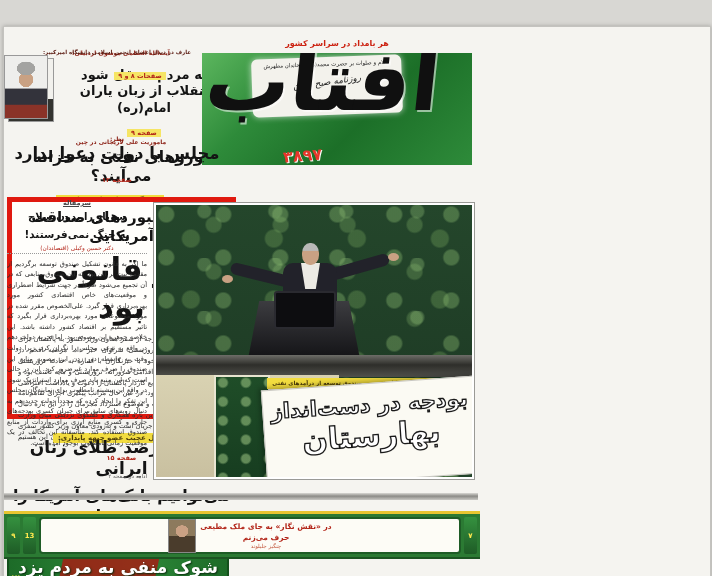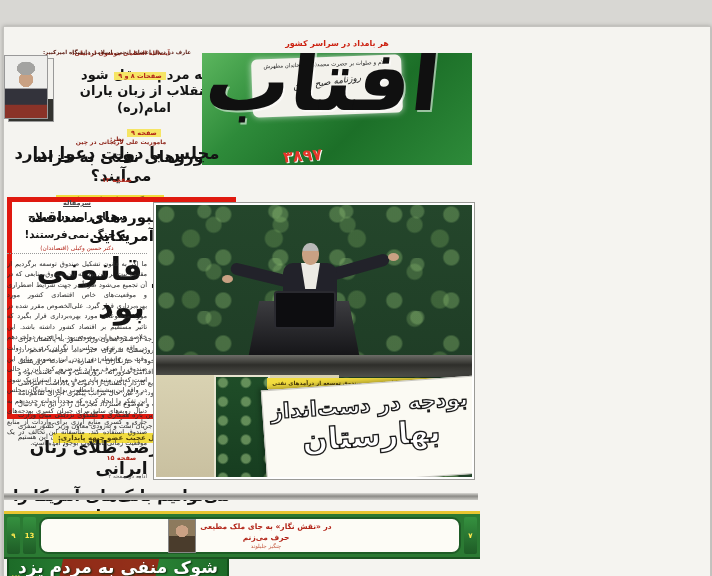--- a/index.html
+++ b/index.html
@@ -178,21 +178,21 @@
       <div class="center" style="font-size:6.5px;color:#444;font-weight:bold;text-decoration:underline;">سرمقاله</div>
       <div class="center hl" style="font-size:10px;margin-top:4px;">سرباز را بدون سلاح</div>
       <div class="center hl" style="font-size:10.5px;margin-top:4px;">به جنگ نمی‌فرستند!</div>
       <div class="center" style="font-size:5.8px;color:#b3261a;margin-top:4px;border-bottom:1px dotted #999;padding-bottom:2px;">دکتر حسین وکیلی (اقتصاددان)</div>
       <div class="body-txt" style="margin-top:5px;height:212px;font-size:6.6px;">ما اگر به قانون تشکیل صندوق توسعه برگردیم از مقدمه نیت بر این بود که این صندوق منابعی که در آن تجمیع می‌شود صرفاً در جهت شرایط اضطراری و موقعیت‌های خاص اقتصادی کشور مورد بهره‌برداری قرار گیرد. علی‌الخصوص مقرر شده در مورد موضوعاتی مورد بهره‌برداری قرار بگیرد که تاثیر مستقیم بر اقتصاد کشور داشته باشد. این خلاصه جوهره این مصوبه بود. اما تجربه دولت دهم در واقع به نوعی مجلس را نگران کرد. زیرا دولت وقت به واسطه دور زدن این مصوبه منابع این صندوق را صرف موارد غیرضرور کرد. این در حالی است که این منبع باید صرف موارد استراتژیک شود. در واقع این پیشینه نامطلوب برای نمایندگان مجلس این تفکر را ایجاد کرده که مجدداً دولت جدید هم به دنبال رویه‌های سابق برای جبران کسری بودجه‌های جاری و کسری منابع ارزی برای واردات از منابع صندوق استفاده کند. متاسفانه این تخالف در یک موقعیت زمانی نامطلوب بوجود آمده است.</div>
       <div style="font-size:5.5px;color:#555;margin-top:2px;">ادامه در صفحه ۲</div>
     </div>
 
     <div class="bstrip" style="right:230px;left:0px;top:484px;height:48px;">
       <div class="btab">۷</div>
-      <div class="bsec" style="flex:1.45;border-radius:9px;">
+      <div class="bsec" style="flex:1.45;">
         <div>
           <div class="t">در «نقش نگار» به جای ملک مطیعی</div>
           <div class="t">حرف می‌زنم</div>
           <div class="by">چنگیز جلیلوند</div>
         </div>
         <div class="mini-face" style="width:26px;height:32px;flex:none;"></div>
       </div>
       <div class="btab">13</div>
       <div class="btab">۹</div>
     </div>

